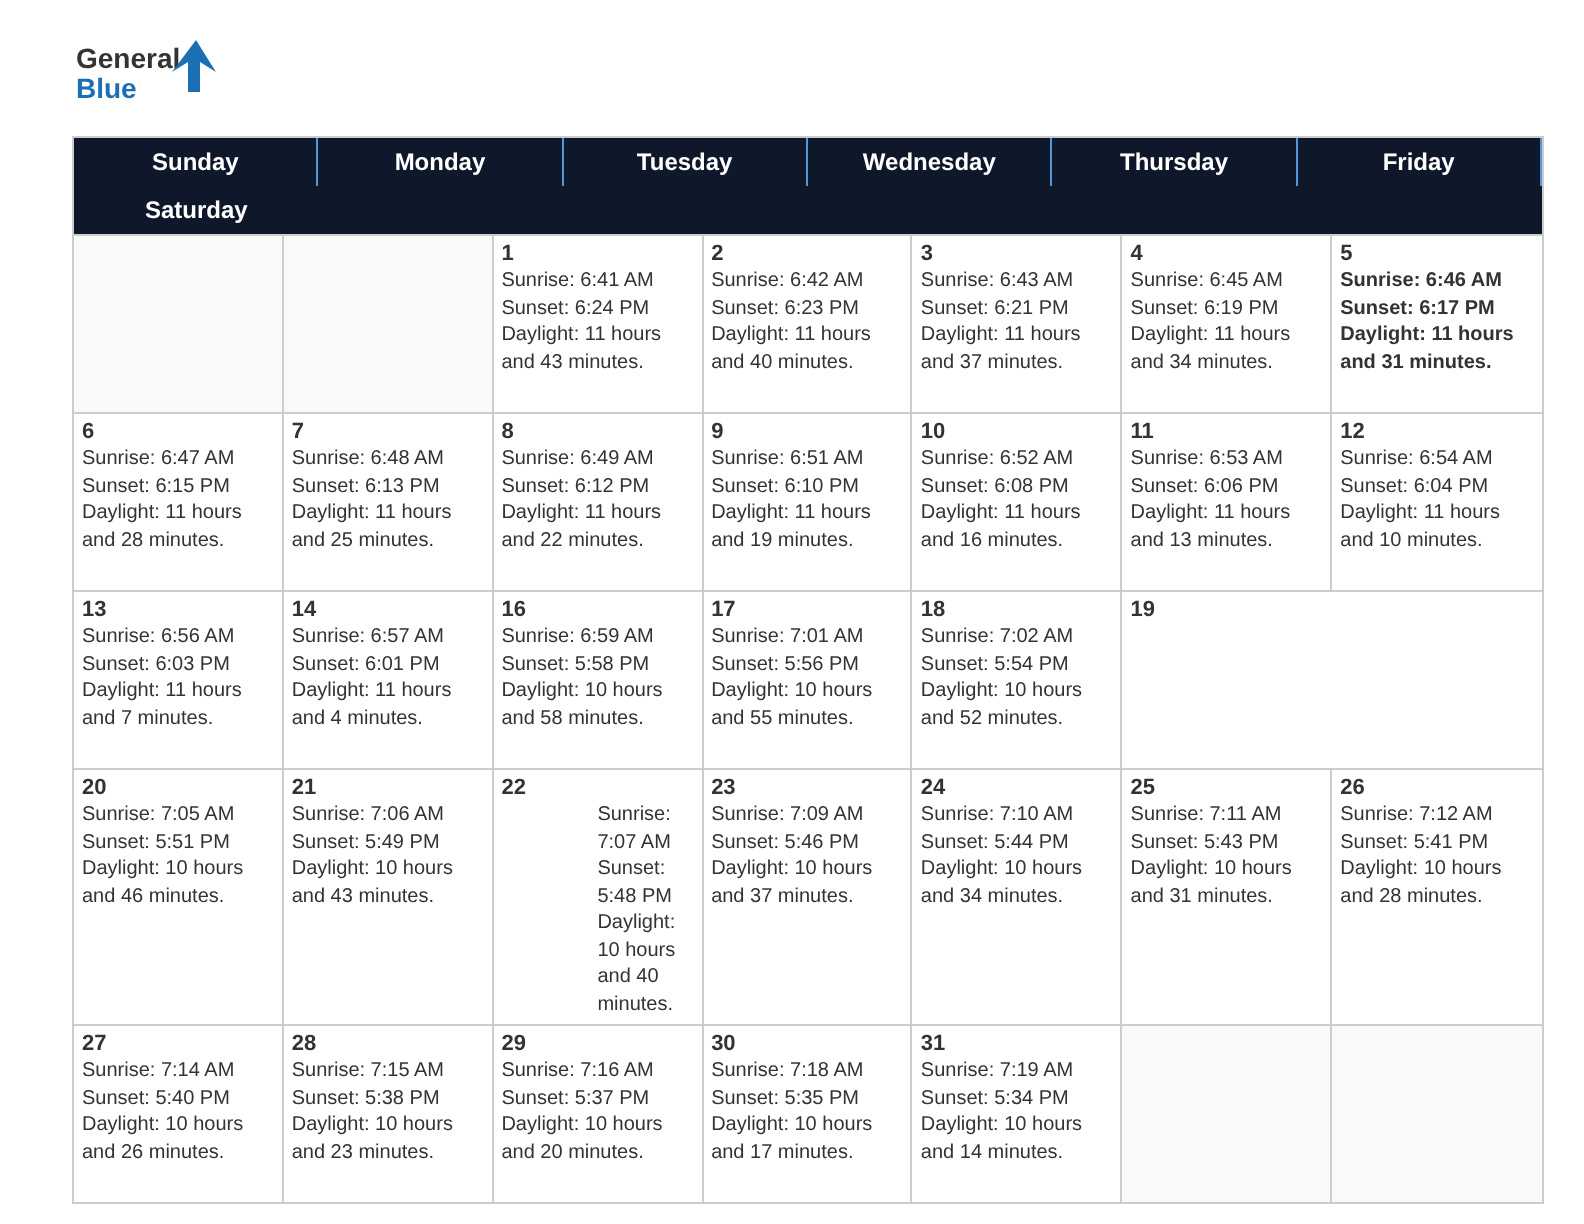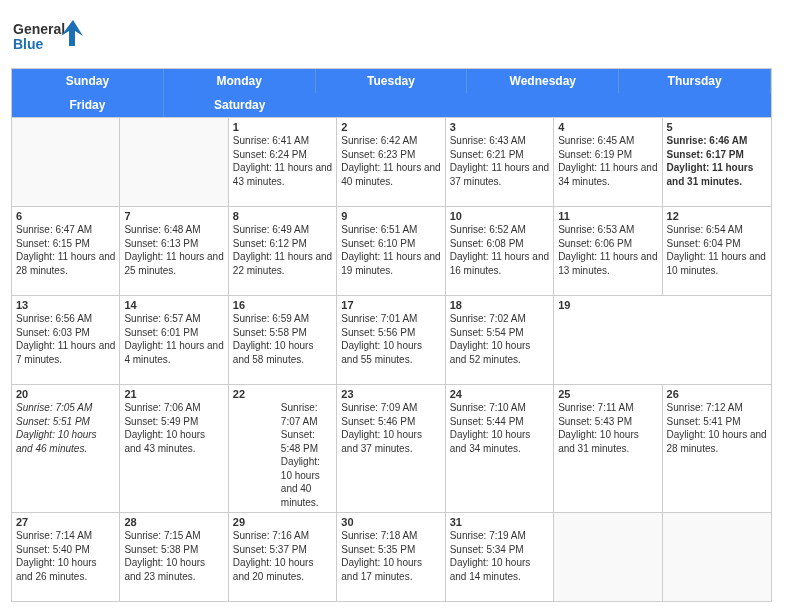--- a/index.html
+++ b/index.html
@@ -6,21 +6,21 @@
     body {
       font-family: Arial, sans-serif;
       background: #fff;
       width: 792px;
       height: 612px;
       overflow: hidden;
     }
     .page {
       width: 792px;
       height: 612px;
-      padding: 18px 20px 10px 11px;
+      padding: 18px 20px 10px 36px;
       display: flex;
       flex-direction: column;
     }
     .header {
       display: flex;
       justify-content: space-between;
       align-items: flex-start;
       margin-bottom: 10px;
     }
     .logo {
@@ -41,22 +41,22 @@
       color: #555;
     }
     .calendar {
       flex: 1;
       display: flex;
       flex-direction: column;
       border: 1px solid #ccc;
     }
     .cal-header-row {
       display: grid;
-      grid-template-columns: repeat(5, 1fr);
-      background: #3b82f6;
+      grid-template-columns: repeat(6, 1fr);
+      background: #0f172a;
     }
     .cal-header-cell {
       color: #fff;
       font-size: 12px;
       font-weight: bold;
       padding: 5px 4px;
       text-align: center;
       border-right: 1px solid #5597d9;
     }
     .cal-header-cell:last-child { border-right: none; }
@@ -231,21 +231,21 @@
 Sunset: 5:54 PM
 Daylight: 10 hours and 52 minutes.</div>
           </div>
           <div class="cal-cell">
             <div class="day-num">19</div>
           </div>
         </div>
         <div class="cal-row">
           <div class="cal-cell">
             <div class="day-num">20</div>
-            <div class="cell-text" style="white-space: pre-line; font-style: italic;">Sunrise: 7:05 AM
+            <div class="cell-text" style="white-space: pre-line;">Sunrise: 7:05 AM
 Sunset: 5:51 PM
 Daylight: 10 hours and 46 minutes.</div>
           </div>
           <div class="cal-cell">
             <div class="day-num">21</div>
             <div class="cell-text" style="white-space: pre-line;">Sunrise: 7:06 AM
 Sunset: 5:49 PM
 Daylight: 10 hours and 43 minutes.</div>
           </div>
           <div class="cal-cell">

